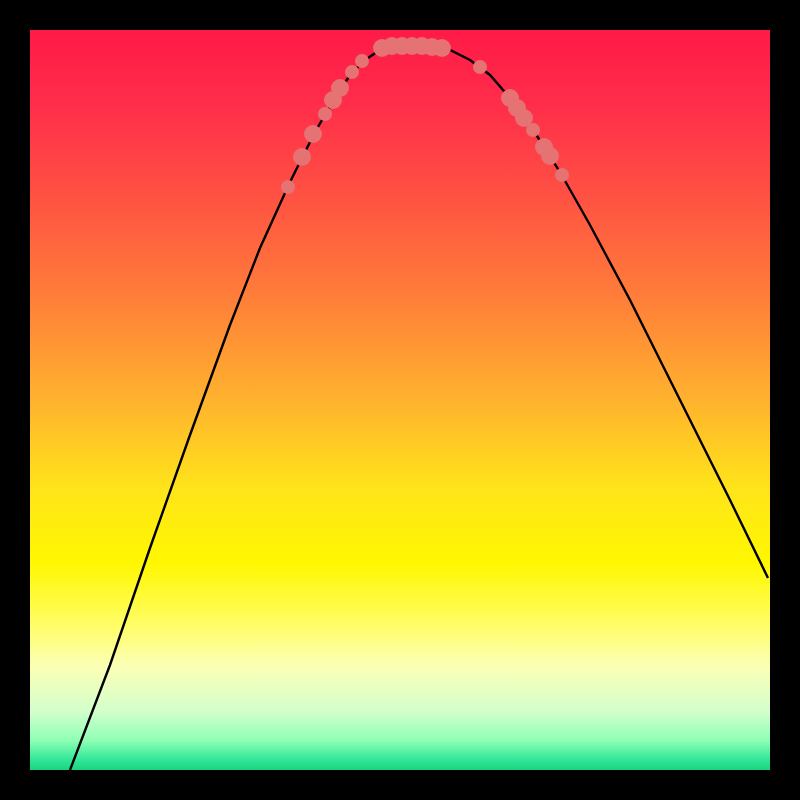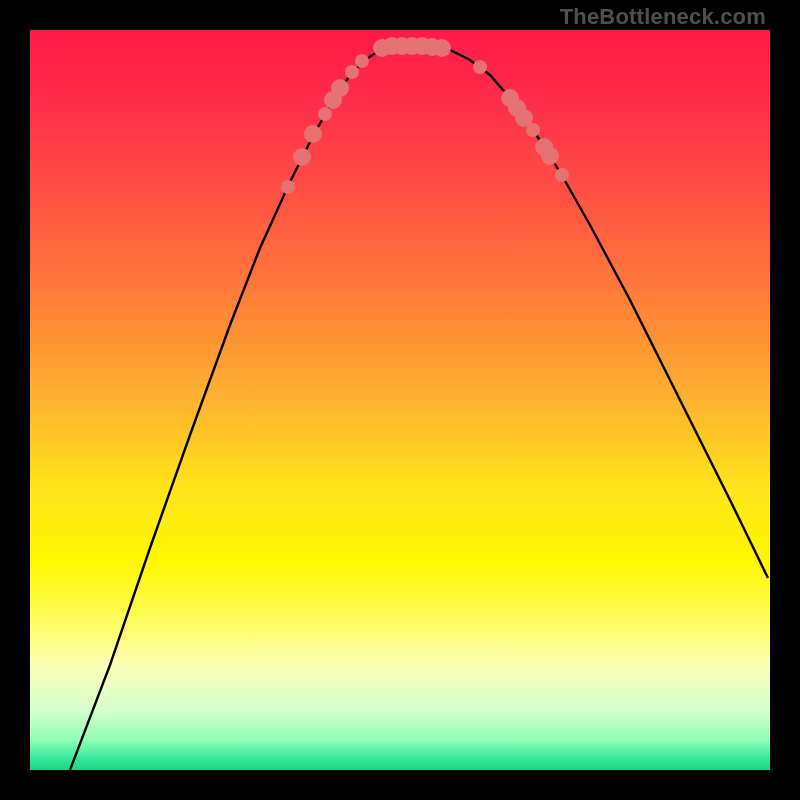--- a/index.html
+++ b/index.html
@@ -84,14 +84,13 @@
           <circle cx="480" cy="68" r="9" fill="#e57373"></circle>
           <circle cx="487" cy="78" r="9" fill="#e57373"></circle>
           <circle cx="494" cy="88" r="9" fill="#e57373"></circle>
           <circle cx="503" cy="100" r="7" fill="#e57373"></circle>
           <circle cx="514" cy="117" r="9" fill="#e57373"></circle>
           <circle cx="520" cy="126" r="9" fill="#e57373"></circle>
           <circle cx="532" cy="145" r="7" fill="#e57373"></circle>
         </g>
     </svg>
   </div>
-  <div class="watermark">TheBottleneck.com</div>
 </div>
 
 </body></html>

